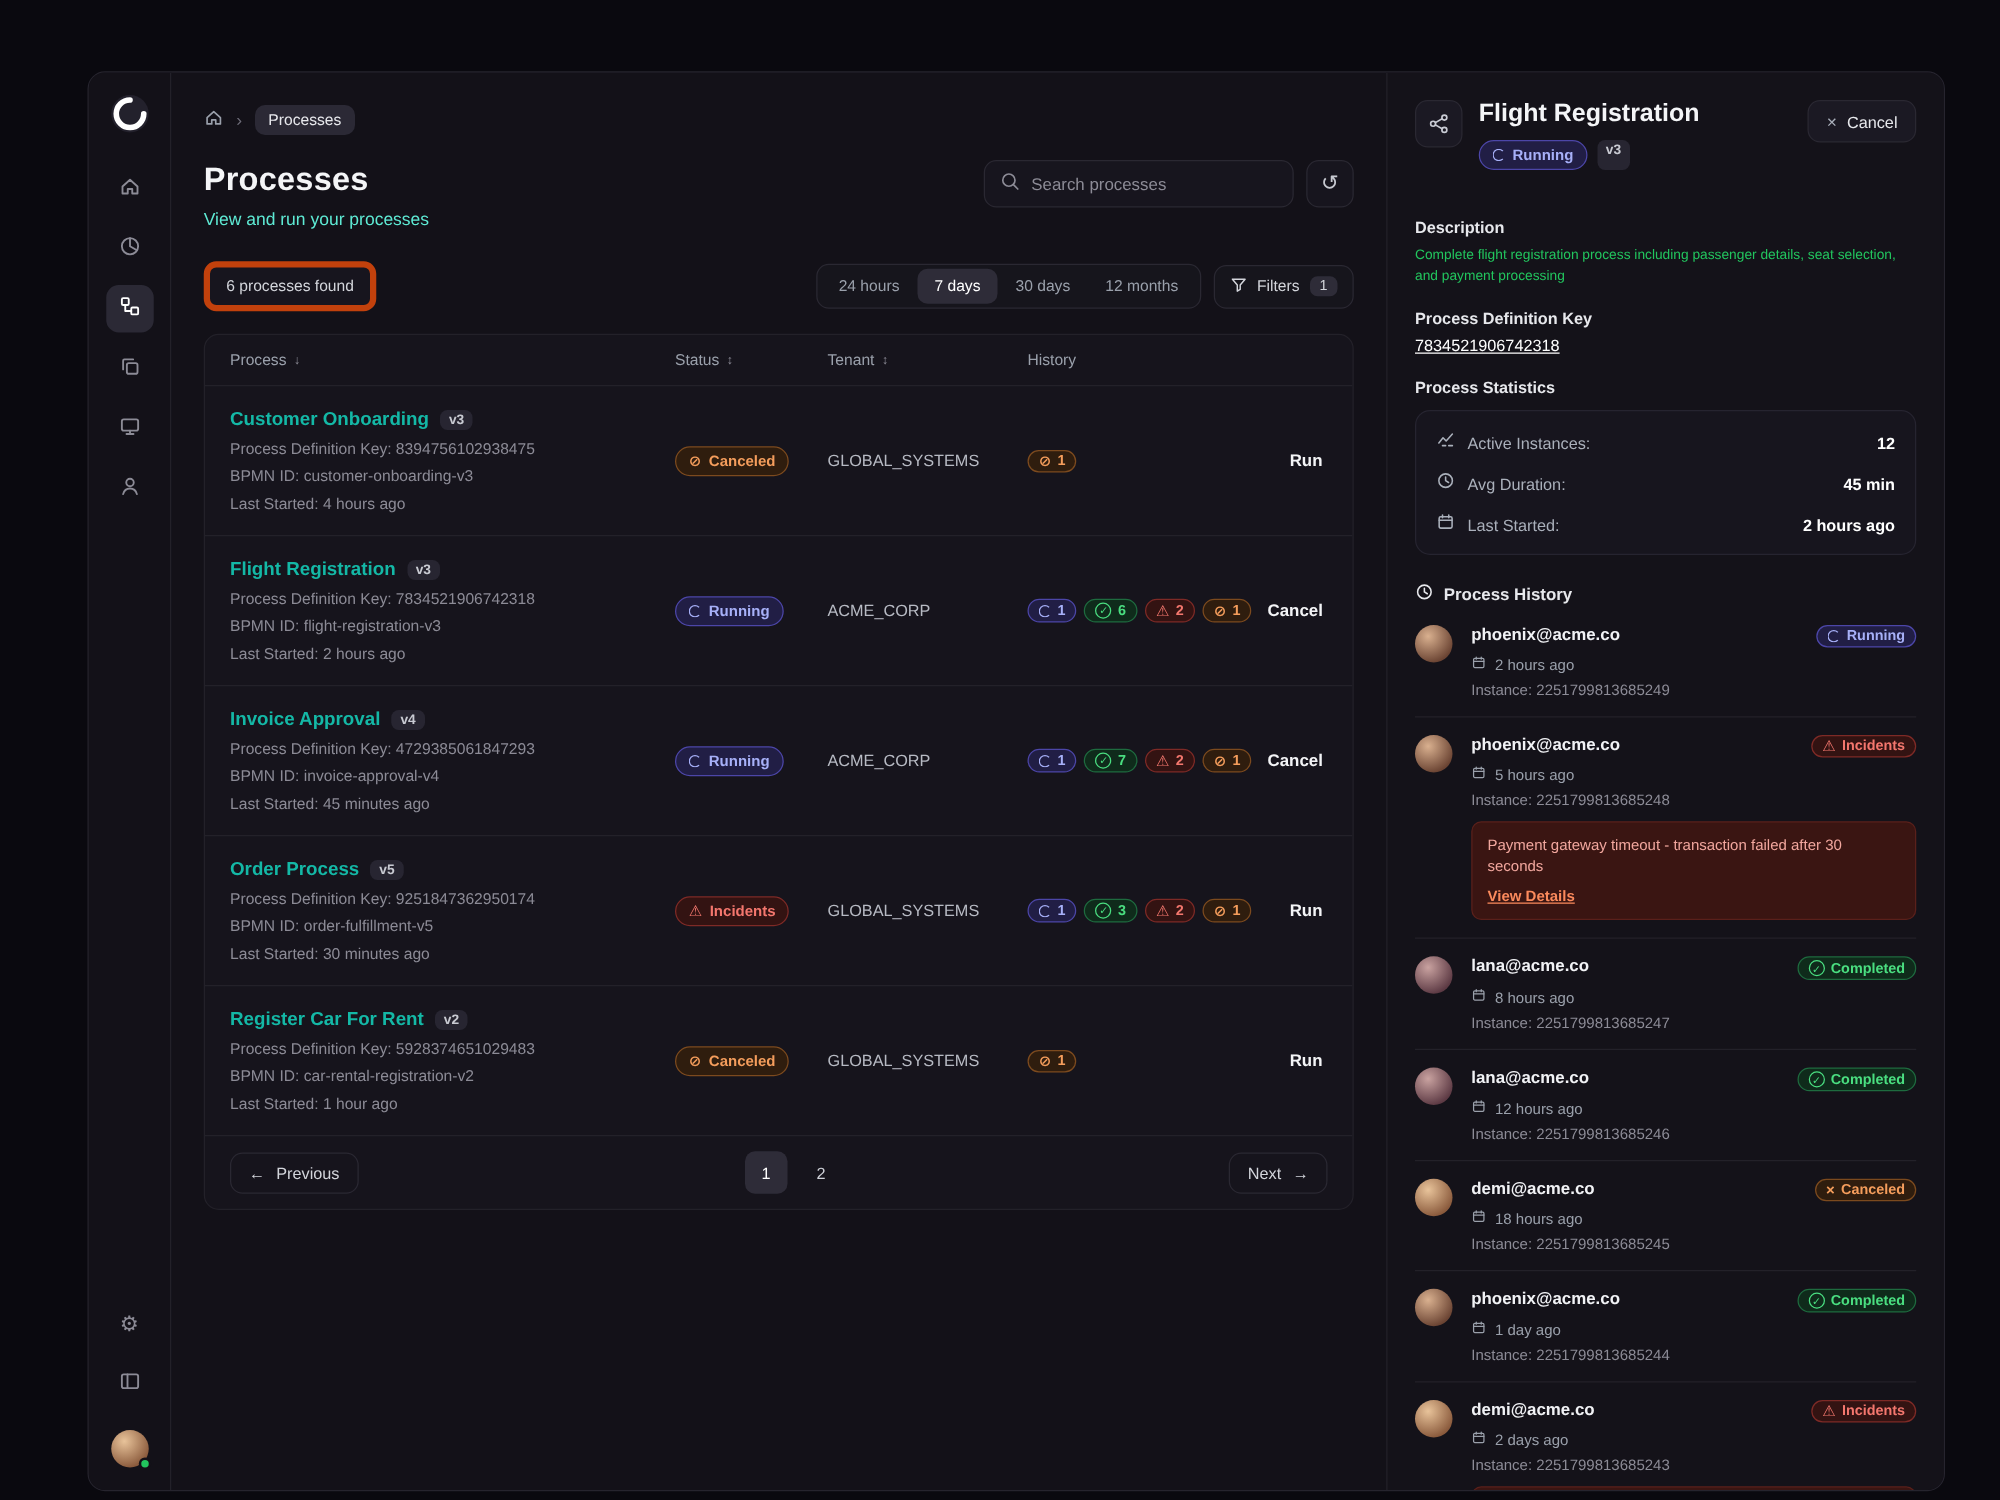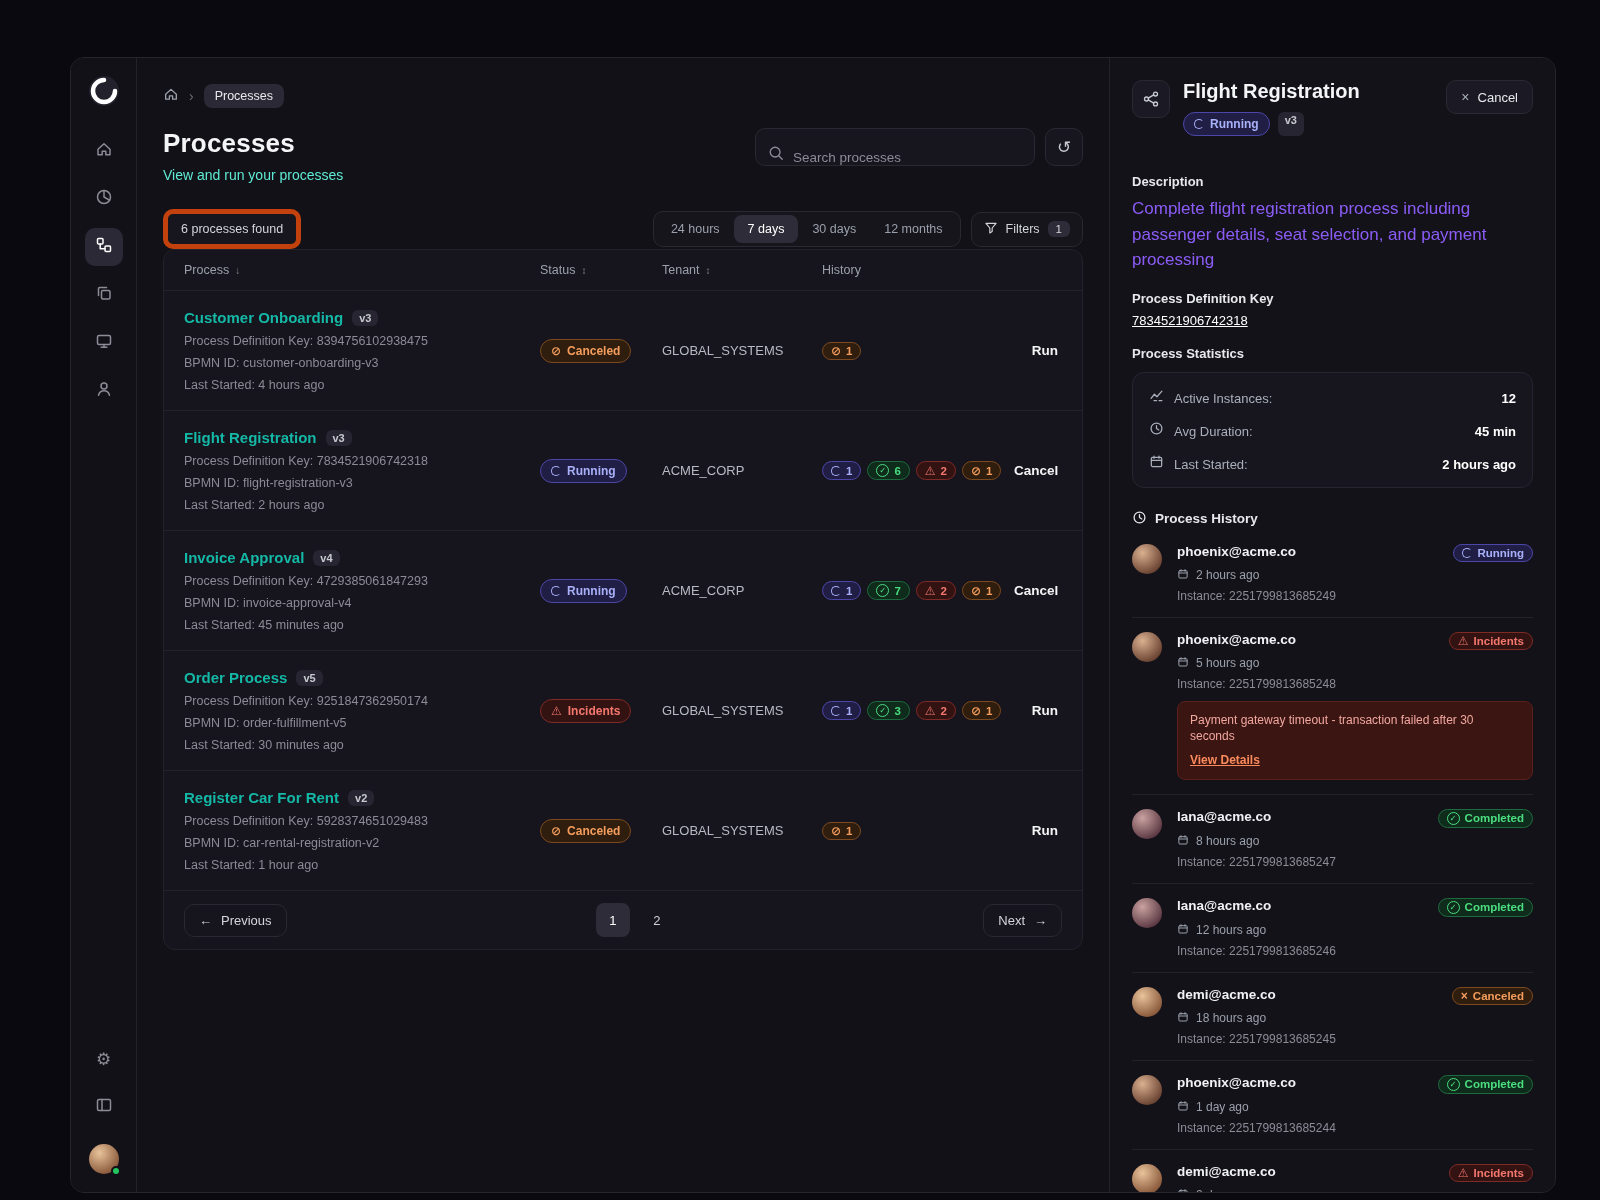--- a/index.html
+++ b/index.html
@@ -27,40 +27,40 @@
 
   
   .main { flex:1; min-width:0; padding:26px 26px 0; overflow:hidden; }
   .crumbs { display:flex; align-items:center; gap:10px; color:#9aa0ab; }
   .chip { background:#2b2935; color:#e7e8ec; border-radius:8px; padding:5px 11px; font-size:12.5px; cursor:pointer; }
   .chev { color:#6d6c78; font-size:14px; }
   .pageHead { display:flex; align-items:flex-start; margin-top:20px; }
   .pageTitle { font-size:26px; font-weight:700; color:#f4f5f7; letter-spacing:.2px; }
   .pageSub { margin-top:8px; font-size:14px; color:#5eead4; }
   .headRight { margin-left:auto; display:flex; gap:10px; }
-  .searchBox { display:flex; align-items:flex-end; gap:9px; width:280px; height:38px;
+  .searchBox { display:flex; align-items:center; gap:9px; width:248px; height:38px;
     background:#17151e; border:1px solid #2a2832; border-radius:10px; padding:0 12px; color:#8c8b96; }
   .searchBox input { flex:1; background:transparent; border:none; outline:none; color:#d6d8de;
     font-size:13.5px; font-family:inherit; }
   .searchBox input::placeholder { color:#8c8b96; }
   .sqBtn { width:38px; height:38px; border:1px solid #2a2832; background:#17151e; border-radius:10px;
     color:#c7c9d1; font-size:17px; display:flex; align-items:center; justify-content:center; cursor:pointer; }
 
   .toolbar { display:flex; align-items:center; margin-top:26px; }
   .resChip { border:5px solid #c2410c; background:#17151e; color:#d3d5db; font-size:12.5px;
     padding:8px 13px; border-radius:10px; }
   .toolRight { margin-left:auto; display:flex; gap:10px; align-items:center; }
   .segmented { display:flex; background:#16151c; border:1px solid #2a2832; border-radius:10px; padding:3px; }
   .seg { padding:7px 14px; font-size:12.5px; color:#9aa0ab; border-radius:8px; cursor:pointer; white-space:nowrap; }
   .seg.active { background:#2e2c38; color:#ffffff; }
   .filtersBtn { display:flex; align-items:center; gap:8px; border:1px solid #2a2832; background:#16151c;
     color:#d3d5db; font-size:12.5px; padding:8px 12px; border-radius:10px; cursor:pointer; }
   .fcount { background:#2e2c38; border-radius:6px; padding:2px 8px; font-size:11.5px; color:#d3d5db; }
 
-  .tableCard { background:#16141c; border:1px solid #232129; border-radius:12px; overflow:hidden; }
+  .tableCard { margin-top:18px; background:#16141c; border:1px solid #232129; border-radius:12px; overflow:hidden; }
   .thead, .trow { display:grid; grid-template-columns:356px 122px 160px 192px 1fr; align-items:center; padding:0 20px; }
   .thead { height:40px; color:#9aa0ab; font-size:12.5px; }
   .thcell { display:flex; align-items:center; gap:6px; cursor:pointer; }
   .sortIc { font-size:10px; color:#8c8b96; }
   .trow { border-top:1px solid #232129; padding-top:18px; padding-bottom:18px; cursor:pointer; }
   .pname { display:flex; align-items:center; gap:9px; }
   .pname b { font-size:15px; font-weight:600; color:#14b8a6; }
   .ver { font-size:11px; color:#c8cad2; background:#272531; border-radius:6px; padding:2px 7px; font-weight:600; }
   .meta { font-size:12.5px; color:#8c8b96; margin-top:8px; }
   .tenant { font-size:13px; color:#b7bac3; }
@@ -94,21 +94,21 @@
   .dhead { display:flex; align-items:flex-start; gap:13px; }
   .dicon { width:38px; height:38px; border:1px solid #2a2832; background:#1b1923; border-radius:10px;
     display:flex; align-items:center; justify-content:center; color:#c9cbd4; flex:none; }
   .dtitle { font-size:20px; font-weight:700; color:#f4f5f7; }
   .dbadges { display:flex; gap:8px; margin-top:9px; }
   .cancelBtn { margin-left:auto; display:inline-flex; gap:8px; align-items:center; border:1px solid #2a2832;
     background:#1b1923; color:#e7e8ec; border-radius:10px; padding:8px 14px; font-size:13px; cursor:pointer; }
   .xg { color:#aab0bb; font-size:14px; }
   .ddiv { height:1px; background:#232129; margin:20px -22px 0; }
   .slabel { font-size:13px; font-weight:600; color:#e7e8ec; margin:18px 0 7px; }
-  .sbody { font-size:17px; color:#8b5cf6; line-height:1.5; }
+  .sbody { font-size:11px; color:#22c55e; line-height:1.5; }
   .keylink { font-size:13px; color:#ffffff; text-decoration:underline; cursor:pointer; }
   .statsBox { margin-top:4px; border:1px solid #262430; background:#17151e; border-radius:12px;
     padding:15px 16px; display:flex; flex-direction:column; gap:15px; }
   .statRow { display:flex; align-items:flex-end; gap:10px; font-size:13px; color:#aab0bb; }
   .statRow .val { margin-left:auto; color:#ffffff; font-weight:600; }
   .hhead { display:flex; align-items:center; gap:8px; margin:22px 0 2px; font-size:13.5px;
     font-weight:600; color:#e7e8ec; }
   .hitem { display:flex; gap:15px; padding:14px 0; border-bottom:1px solid #232129; }
   .avatar { width:30px; height:30px; border-radius:50%; flex:none; }
   .hbody { flex:1; min-width:0; }

